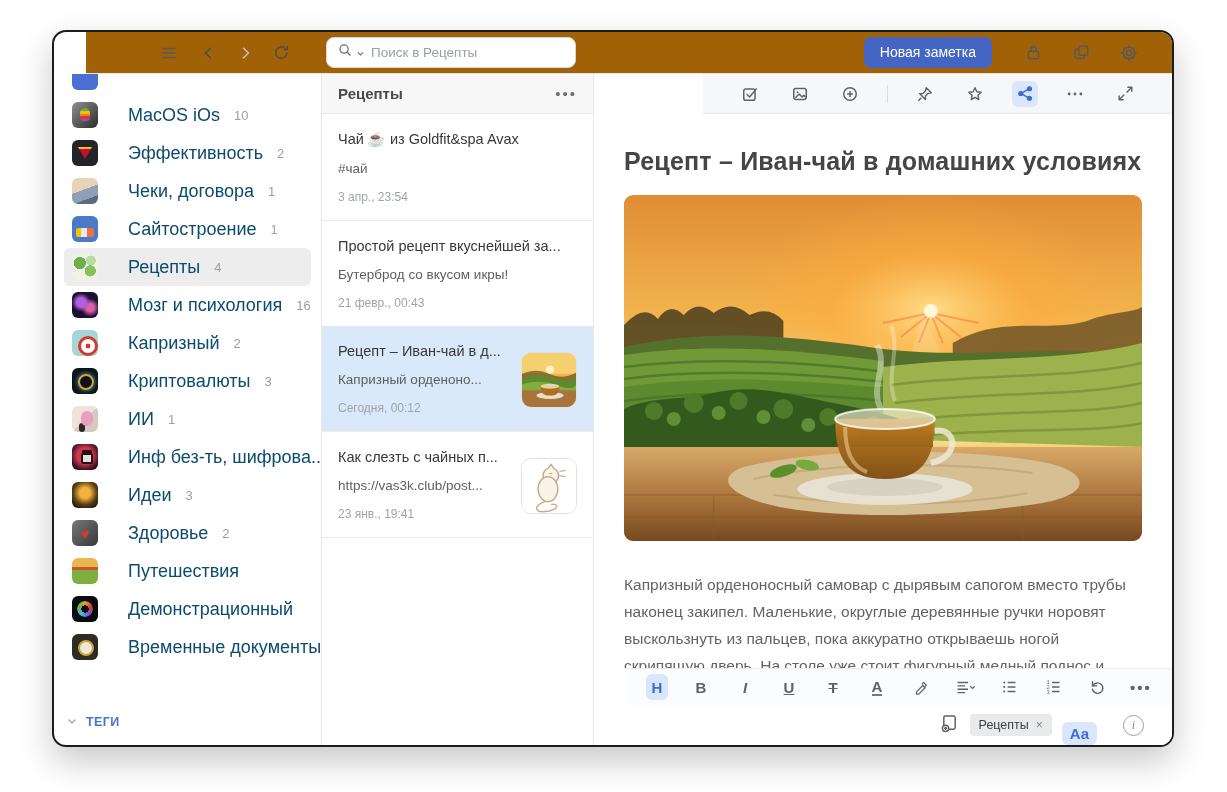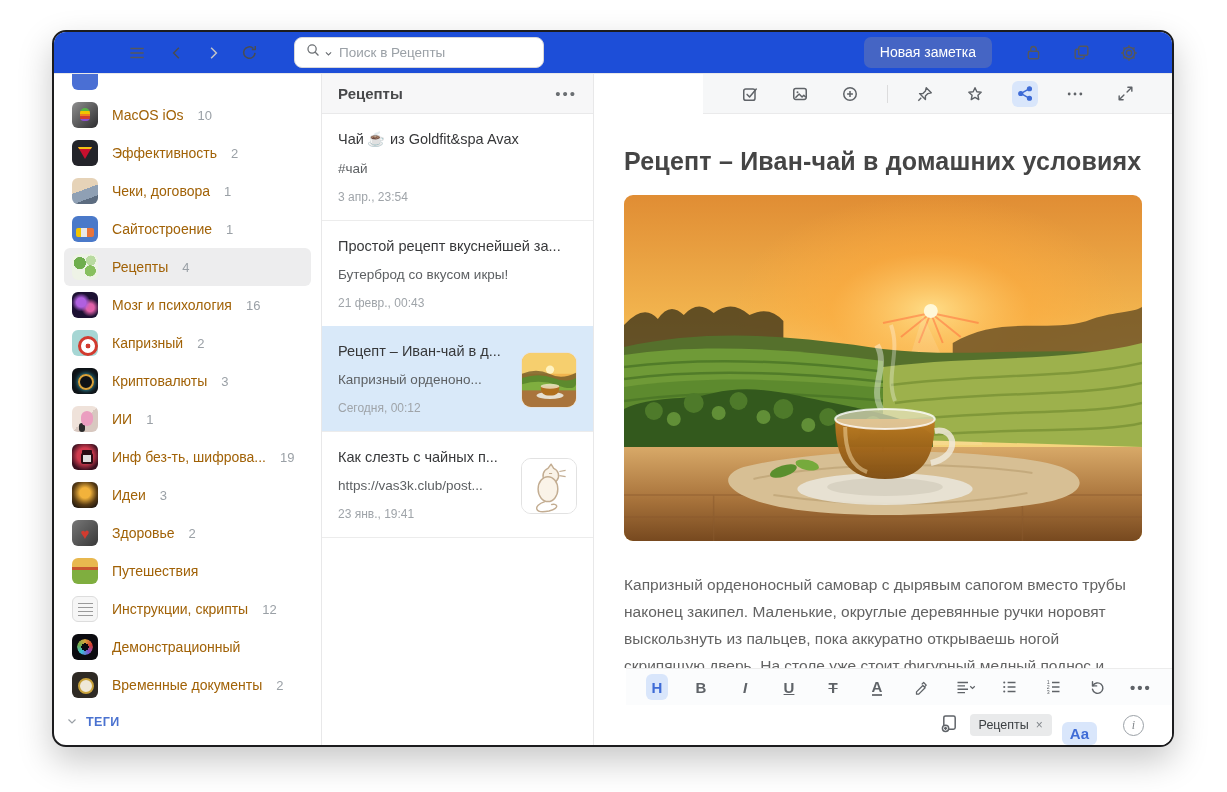--- a/index.html
+++ b/index.html
@@ -7,42 +7,42 @@
   .canvas { position:relative; width:1227px; height:792px; background:#fff; }
 
   .window {
     position:absolute; left:52px; top:30px; width:1122px; height:717px;
     background:#fff; border:2px solid #1c1c1e; border-radius:14px;
     box-shadow:0 14px 34px rgba(0,0,0,.22);
     display:flex; flex-direction:column; overflow:hidden;
   }
 
   
-  .topbar { flex:0 0 42px; display:flex; align-items:center; background:#1d4ed8; border-bottom:1px solid #e7e7e8; }
+  .topbar { flex:0 0 42px; display:flex; align-items:center; background:#a16207; border-bottom:1px solid #e7e7e8;margin-left:32px; }
   .tb-icon { display:flex; align-items:center; justify-content:center; width:26px; height:26px; cursor:pointer; }
   .tb-menu { margin-left:70px; }
   .tb-back { margin-left:14px; }
   .tb-fwd  { margin-left:10px; }
   .tb-refresh { margin-left:10px; }
   .searchbox { margin-left:32px; width:250px; height:31px; border:1px solid #d7d7d9; border-radius:8px; background:#fff;
                display:flex; align-items:center; padding:0 10px; gap:6px; }
   .searchbox .ph { color:#9aa0a6; font-size:13.5px; }
   .newnote { margin-left:auto; background:#4565c4; color:#fff; font-size:14px; border:none; border-radius:7px;
              padding:7px 16px 8px; cursor:pointer; font-family:inherit; }
   .tb-lock { margin-left:28px; } .tb-copy { margin-left:22px; } .tb-gear { margin-left:22px; margin-right:30px; }
 
   
   .main { flex:1; display:flex; min-height:0; }
 
   
   .sidebar { flex:0 0 268px; border-right:1px solid #e8e8e9; position:relative; padding:0 10px; overflow:hidden; }
   .srow { height:38px; display:flex; align-items:center; gap:14px; padding:0 8px; border-radius:6px; cursor:pointer; }
   .srow.selected { background:#ededee; }
   .srow.partial { margin-top:-16px; }
-  .slabel { font-size:14px; color:#a16207; white-space:nowrap; }
+  .slabel { font-size:18px; color:#0c4a6e; white-space:nowrap;margin-left:16px; }
   .scount { font-size:13px; color:#9aa0a6; }
   .sicon { flex:0 0 26px; width:26px; height:26px; border-radius:6px; position:relative; overflow:hidden; }
 
   .ic-partial { background:#4a6fd4; }
   .ic-macos { background:linear-gradient(135deg,#8f8f8f,#2c2c2e); }
   .ic-macos::after { content:""; position:absolute; left:8px; top:6px; width:10px; height:13px; border-radius:5px 5px 4px 4px;
     background:linear-gradient(#57b447 0 25%,#f2c400 25% 45%,#ef7d22 45% 65%,#d23b2f 65% 82%,#8d4fd0 82%); }
   .ic-super { background:#23242a; }
   .ic-super::after { content:""; position:absolute; left:6px; top:7px; width:14px; height:12px; background:#c8102e;
     clip-path:polygon(0 0,100% 0,50% 100%); box-shadow:inset 0 2px 0 #f3c013; }
@@ -263,25 +263,20 @@
         <span class="sicon ic-health">♥</span>
         <span class="slabel">Здоровье</span>
         <span class="scount">2</span>
       </div>
       <div class="srow">
         <span class="sicon ic-travel"></span>
         <span class="slabel">Путешествия</span>
         <span class="scount"></span>
       </div>
       <div class="srow">
-        <span class="sicon ic-instr"></span>
-        <span class="slabel">Инструкции, скрипты</span>
-        <span class="scount">12</span>
-      </div>
-      <div class="srow">
         <span class="sicon ic-demo"></span>
         <span class="slabel">Демонстрационный</span>
         <span class="scount"></span>
       </div>
       <div class="srow">
         <span class="sicon ic-watch"></span>
         <span class="slabel">Временные документы</span>
         <span class="scount">2</span>
       </div>
       <div class="tags-footer">

